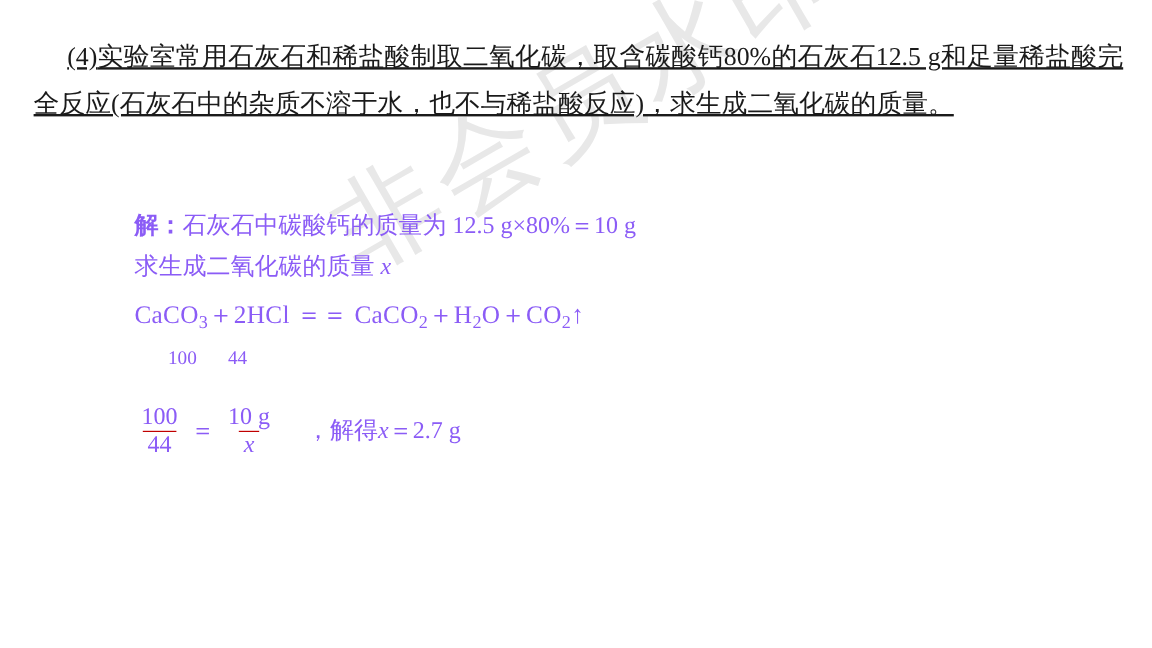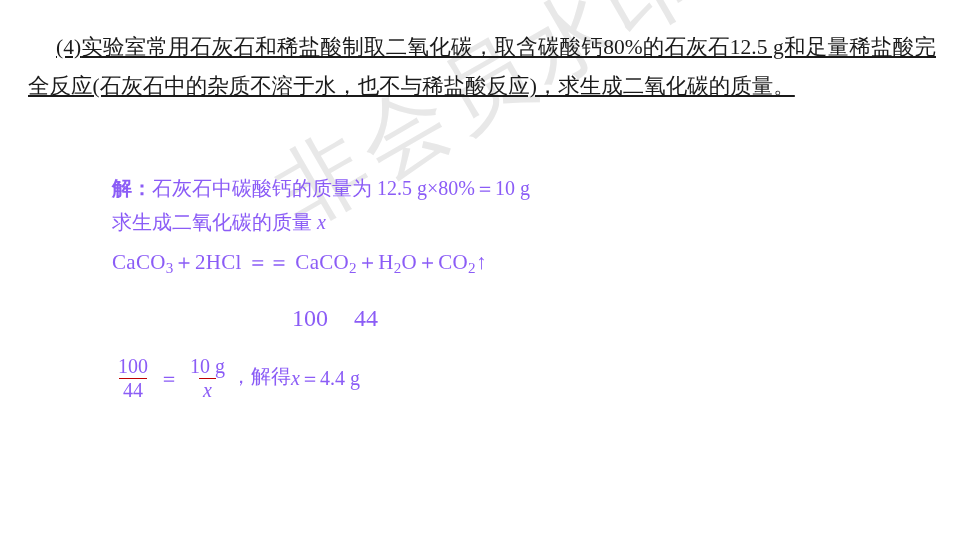--- a/index.html
+++ b/index.html
@@ -65,24 +65,23 @@
   .ans-line { white-space: nowrap; margin-bottom: 4px; }
   .label { font-weight: bold; }
   .it { font-style: italic; font-family: "Liberation Serif", serif; }
   sub { font-size: 0.72em; vertical-align: -0.28em; }
   .eqn {
     margin-top: 10px;
     font-size: 21px;
     letter-spacing: 0.3px;
   }
   .nums {
-    margin-top: 20px;
+    margin-top: 0;
     margin-left: 28px;
-    font-size: 24px;
-    text-align: center;
+    font-size: 16px;
   }
   .nums .gapA { display: inline-block; width: 26px; }
   .nums2 {
     margin-top: 6px;
     margin-left: 28px;
     font-size: 20px;
   }
   .nums2 .gapB { display: inline-block; width: 22px; }
 
   
@@ -95,21 +94,21 @@
   .frac {
     display: inline-flex;
     flex-direction: column;
     align-items: center;
     line-height: 1.12;
     margin: 0 2px;
   }
   .frac .num { padding: 0 4px; }
   .frac .den { padding: 0 4px; border-top: 1.4px solid #c00000; }
   .eqsign { margin: 0 5px; }
-  .tail { margin-left: 0; font-family: Liberation Mono, monospace; }
+  .tail { margin-left: 24px; }
 
   .ans-final {
     margin-top: 24px;
     font-size: 20px;
   }
 </style>
 </head>
 <body>
 
 <div class="page">
@@ -148,20 +147,20 @@
           <span class="num">100</span>
           <span class="den">44</span>
         </span>
         <span class="eqsign">＝</span>
         <span class="frac">
           <span class="num">10 g</span>
           <span class="den it">x</span>
         </span>
         <span class="tail">，解得 </span>
           <span class="it">x</span>
-          <span>＝4.4 g</span>
+          <span>＝2.7 g</span>
       </div>
 
 
     </div>
 
   </div>
 </div>
 
 </body></html>

